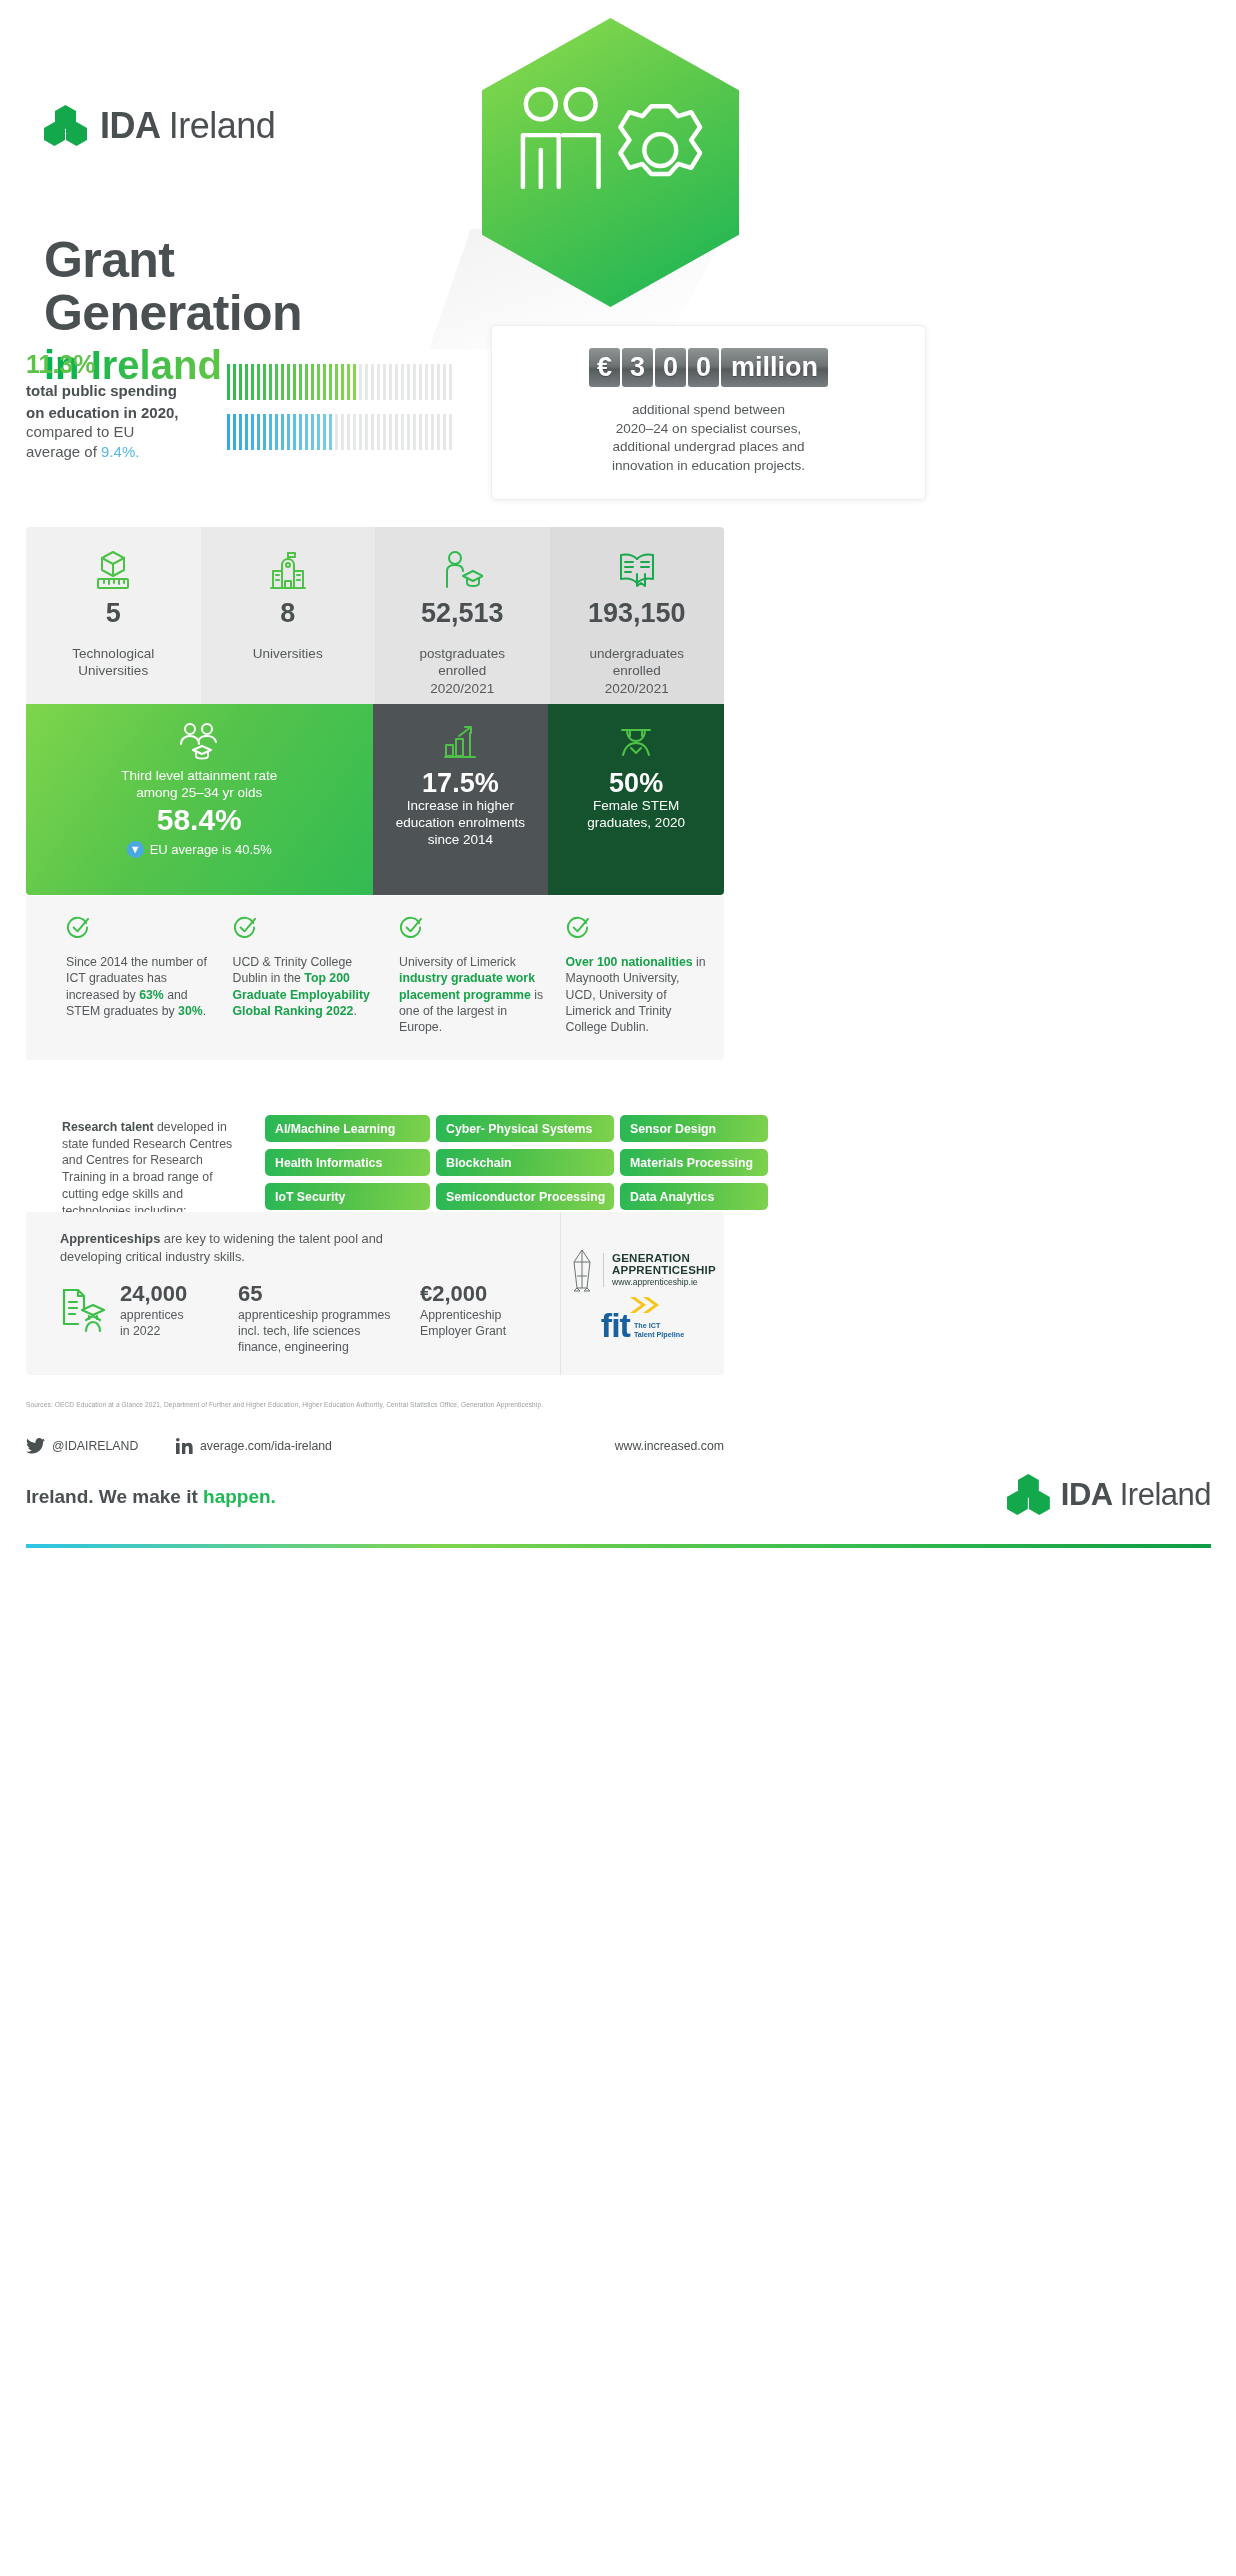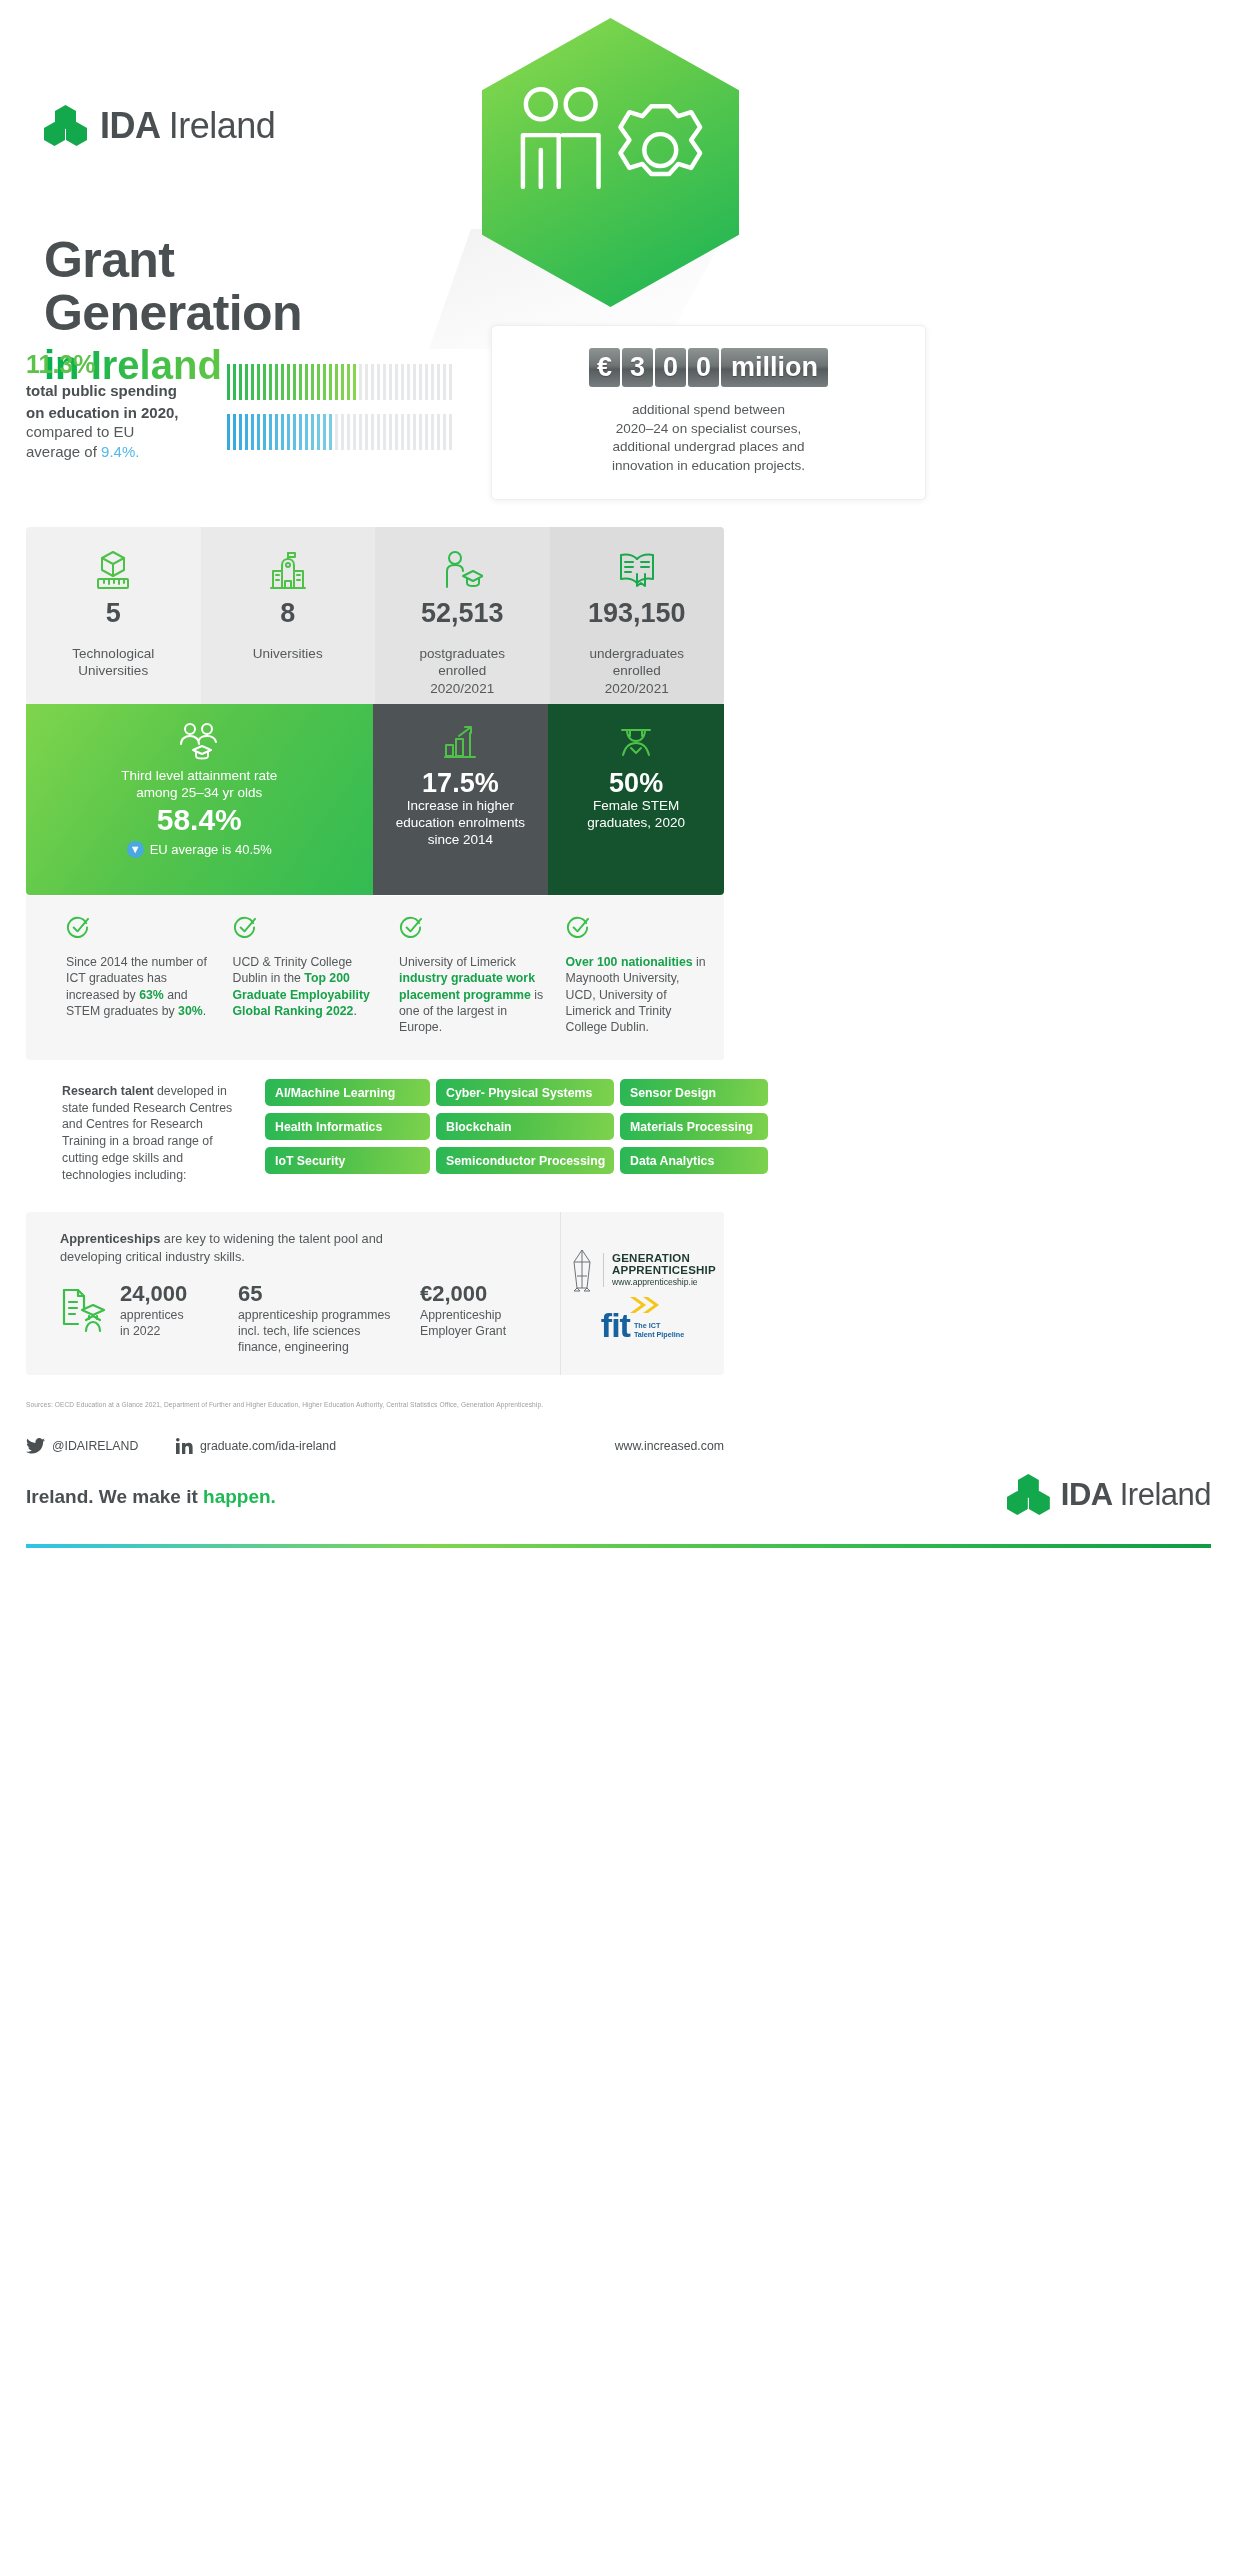--- a/index.html
+++ b/index.html
@@ -98,21 +98,21 @@
 
   
   .check-band { position: absolute; left: 26px; top: 896px; width: 698px; height: 164px; background: #f6f6f6; border-radius: 0 0 4px 4px; }
   .check-grid { display: flex; padding: 20px 14px 0 40px; gap: 22px; }
   .check-item { width: 152px; }
   .check-mark { width: 23px; height: 23px; margin-bottom: 11px; }
   .check-body { font-size: 12.3px; line-height: 1.33; color: #55595b; }
   .check-body b { color: #17a24a; font-weight: 700; }
 
   
-  .research { position: absolute; left: 26px; top: 1079px; width: 698px; height: 118px; }
+  .research { position: absolute; left: 26px; top: 1115px; width: 698px; height: 118px; }
   .res-text { position: absolute; left: 36px; top: 4px; width: 184px; font-size: 12.3px; line-height: 1.36; color: #55595b; }
   .res-text b { color: #4a4f51; font-weight: 700; }
   .tags { position: absolute; left: 239px; top: 0px; display: grid; grid-template-columns: 165px 178px 148px; grid-auto-rows: 27px; gap: 7px 6px; }
   .tag {
     background: linear-gradient(100deg,#29b755 0%, #4ec04a 45%, #7ed24d 100%);
     border-radius: 5px; color:#fff; font-size: 12.3px; font-weight: 700;
     display:flex; align-items:center; padding-left: 10px;
   }
 
   
@@ -531,21 +531,21 @@
         <path d="M19 2c-.7.3-1.4.5-2.2.6.8-.5 1.4-1.2 1.7-2.1-.7.4-1.6.8-2.4.9C15.4.6 14.4 0 13.3 0c-2.1 0-3.9 1.8-3.9 4 0 .3 0 .6.1.9C6.3 4.7 3.4 3.1 1.4.7 1 1.3.8 2 .8 2.8c0 1.4.7 2.6 1.8 3.3-.7 0-1.3-.2-1.8-.5 0 1.9 1.4 3.5 3.1 3.9-.3.1-.7.1-1 .1-.3 0-.5 0-.7-.1.5 1.6 1.9 2.7 3.6 2.7-1.3 1-3 1.6-4.8 1.6H0c1.7 1.1 3.8 1.8 6 1.8 7.2 0 11.1-6 11.1-11.3v-.5C17.9 3.4 18.5 2.8 19 2z"></path>
       </svg>
       <span>@IDAIRELAND</span>
     </div>
     <div class="soc-item li">
       <svg width="17" height="16" viewBox="0 0 17 16" fill="#4a4f51">
         <rect x="0" y="5" width="3.6" height="11"></rect>
           <circle cx="1.8" cy="1.8" r="1.8"></circle>
         <path d="M6 5h3.4v1.5c.5-.9 1.6-1.7 3.2-1.7 3 0 4 1.8 4 4.6V16h-3.6v-5.8c0-1.4-.5-2.3-1.7-2.3-1 0-1.6.7-1.9 1.4-.1.2-.1.6-.1.9V16H6z"></path>
       </svg>
-      <span>graduate.com/ida-ireland</span>
+      <span>average.com/ida-ireland</span>
     </div>
     <div class="soc-web">www.increased.com</div>
   </div>
 
   <div class="tagline">
     <span>Ireland. We make it </span><span class="g">happen.</span>
   </div>
 
   <div class="foot-logo">
     <div class="logo-mark">

